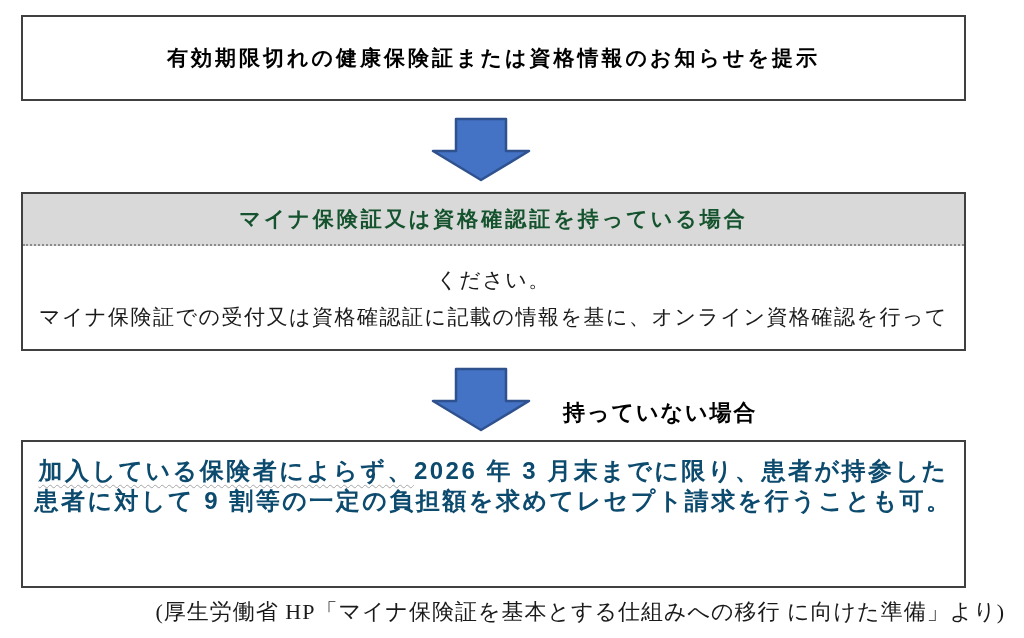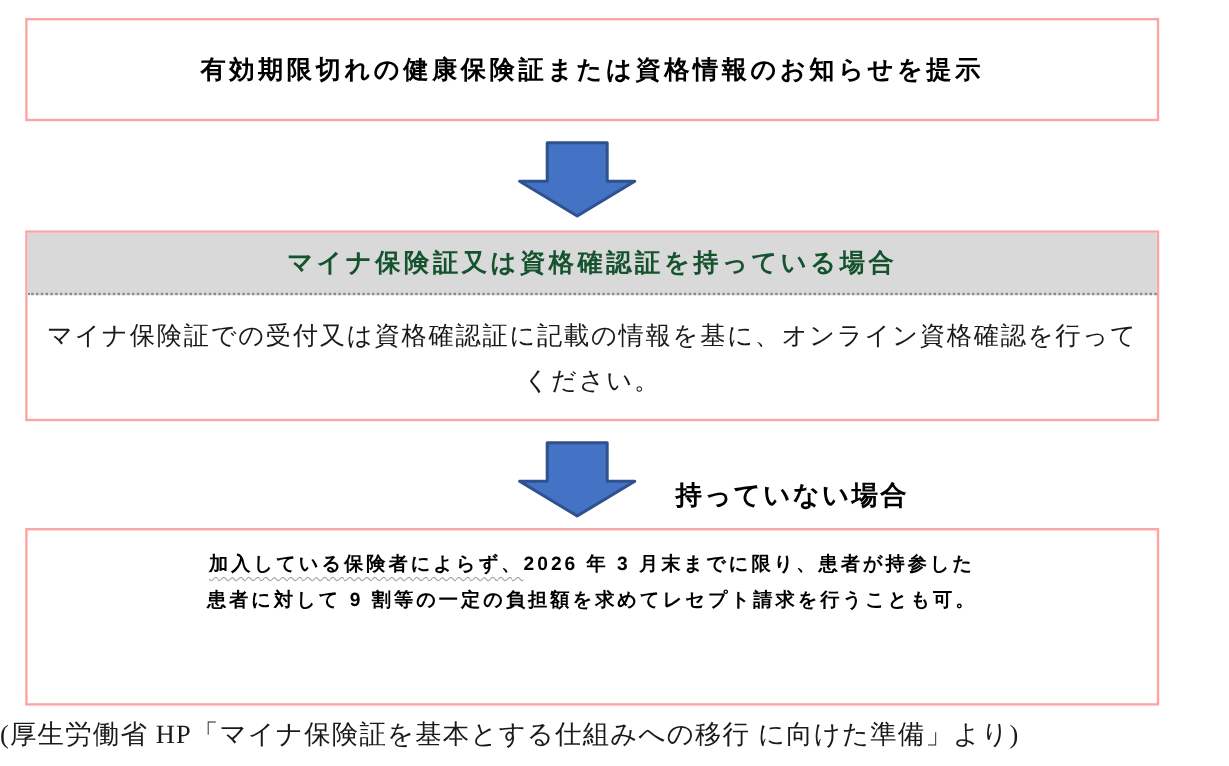--- a/index.html
+++ b/index.html
@@ -18,21 +18,21 @@
   .gothic {
     font-family: "Liberation Sans", "DejaVu Sans", sans-serif;
   }
   .mincho {
     font-family: "Liberation Serif", "DejaVu Serif", serif;
   }
   .box {
     position: absolute;
     left: 21px;
     width: 945px;
-    border: 2px solid #fca5a5;
+    border: 2px solid #404040;
     background: #ffffff;
     box-sizing: border-box;
   }
   
   .top-box {
     top: 15px;
     height: 86px;
     display: flex;
     align-items: center;
     justify-content: center;
@@ -90,41 +90,42 @@
     letter-spacing: 1.5px;
     line-height: 37px;
     color: #1a1a1a;
   }
   
   .bottom-box {
     top: 440px;
     height: 148px;
     padding-top: 14px;
     text-align: center;
-    font-size: 16px;
+    font-size: 24px;
     letter-spacing: 2.5px;
     line-height: 30px;
-    color: #000000;
+    color: #0c4a6e;
   }
   .bottom-box .b-line { white-space: nowrap; }
   .seg-bold { font-weight: bold; }
   .seg-regular { font-weight: normal; }
   .seg-wavy {
     text-decoration: underline;
     text-decoration-style: wavy;
     text-decoration-color: #a6a6a6;
     text-decoration-thickness: 1px;
     text-underline-offset: 5px;
   }
   
   .footer {
     position: absolute;
     top: 597px;
     left: 0;
     width: 1005px;
+    text-align: right;
     font-size: 22px;
     letter-spacing: 1px;
     color: #1a1a1a;
     white-space: nowrap;
   }
 </style>
 </head>
 <body>
 
 <div class="stage">
@@ -137,22 +138,22 @@
     <svg width="102" height="66" viewBox="0 0 102 66" aria-hidden="true">
       <path d="M26 2 H76 V34 H99 L51 63 L3 34 H26 Z" fill="#4472c4" stroke="#2f528f" stroke-width="2.5" stroke-linejoin="round"></path>
     </svg>
   </div>
 
   <div class="box middle-box">
     <div class="middle-header">
       <div class="label gothic">マイナ保険証又は資格確認証を持っている場合</div>
     </div>
     <div class="middle-body mincho">
+      <div>ください。</div>
       <div>マイナ保険証での受付又は資格確認証に記載の情報を基に、オンライン資格確認を行って</div>
-      <div>ください。</div>
     </div>
   </div>
 
   <div class="arrow arrow-2">
     <svg width="102" height="66" viewBox="0 0 102 66" aria-hidden="true">
       <path d="M26 2 H76 V34 H99 L51 63 L3 34 H26 Z" fill="#4472c4" stroke="#2f528f" stroke-width="2.5" stroke-linejoin="round"></path>
     </svg>
   </div>
   <div class="arrow-row-label mincho">持っていない場合</div>
 

